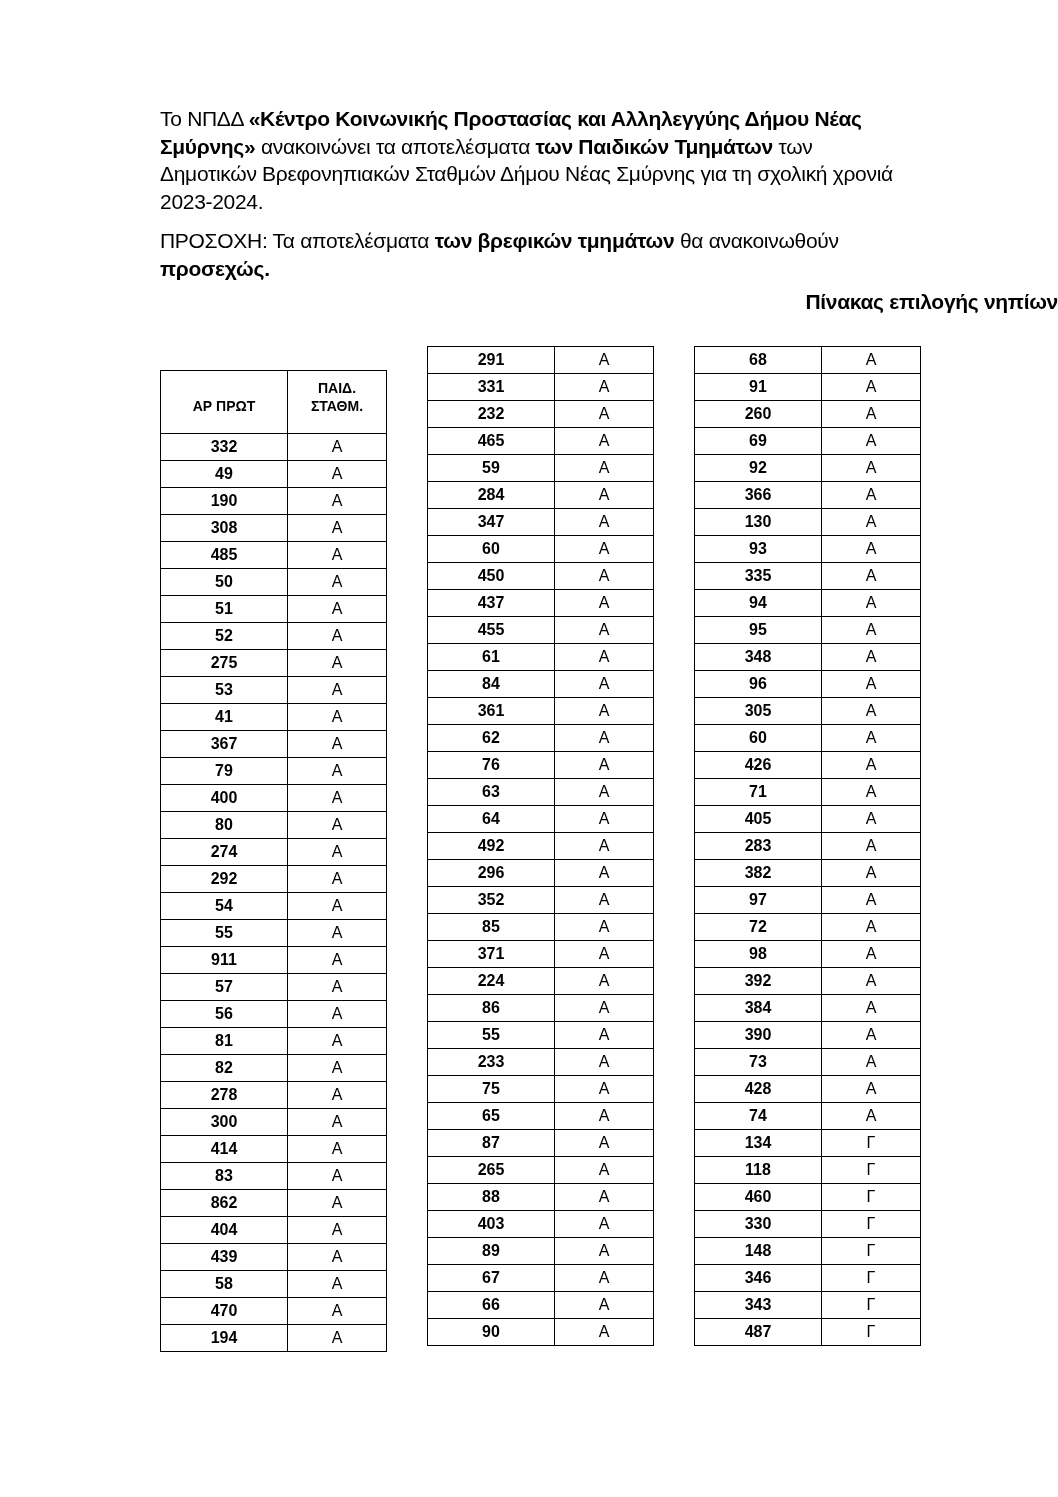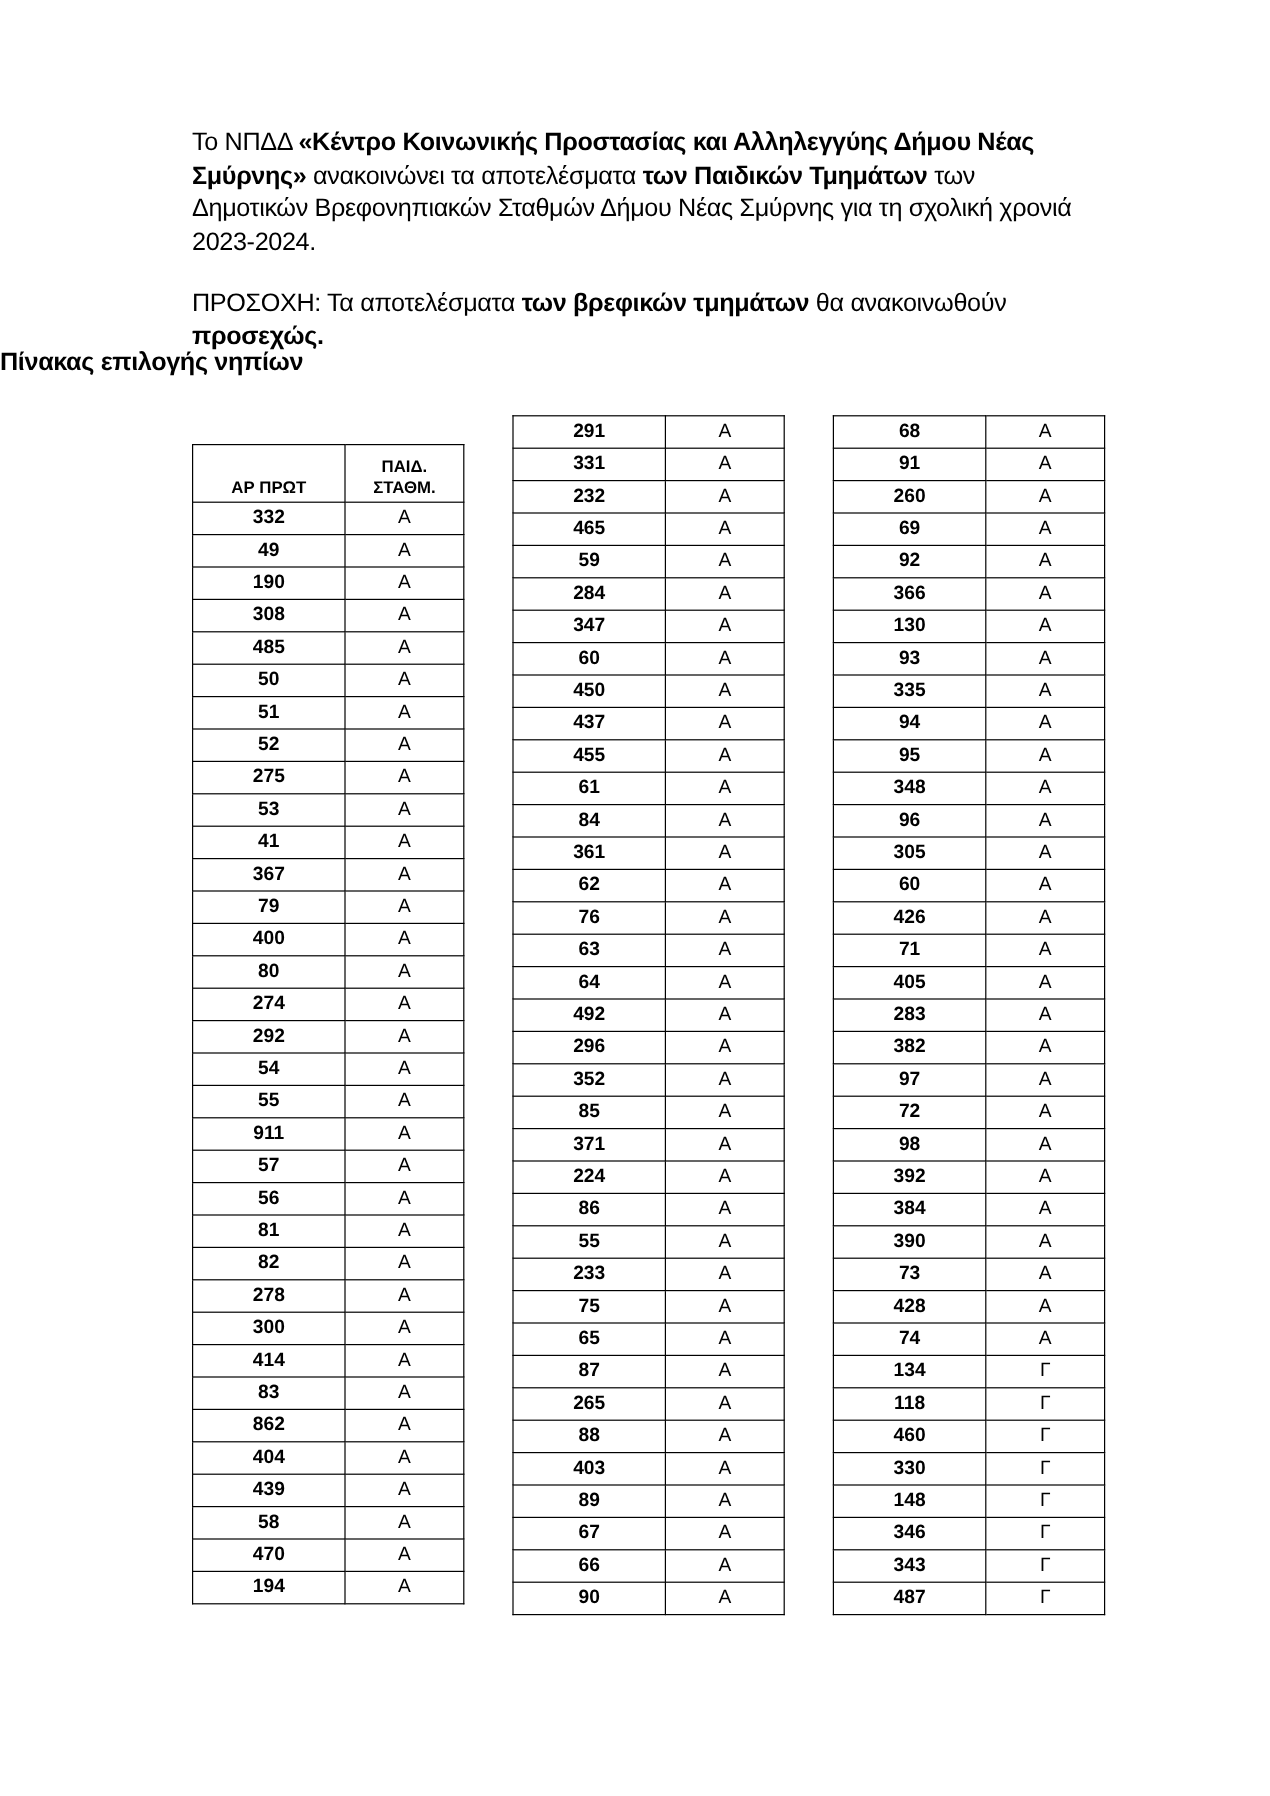--- a/index.html
+++ b/index.html
@@ -2,29 +2,29 @@
 <html><head>
 <meta charset="utf-8">
 <style>
   html, body { margin: 0; padding: 0; background: #ffffff; }
   body { width: 1058px; height: 1497px; position: relative; overflow: hidden;
          font-family: "Liberation Sans", "DejaVu Sans", sans-serif; color: #000; }
   .intro { position: absolute; left: 160px; top: 105px; width: 740px;
            font-size: 21px; line-height: 27.5px; letter-spacing: -0.3px; }
   .intro p { margin: 0; text-align: justify; }
   .intro .line1 { text-align: left; }
-  .intro .notice { margin-top: 24px; text-align: left; }
+  .intro .notice { margin-top: 12px; text-align: left; }
   b { font-weight: bold; }
-  .title { position: absolute; left: 0; width: 1058px; top: 290px; text-align: left;
+  .title { position: absolute; left: 0; width: 1058px; top: 290px; text-align: right;
            font-size: 21px; font-weight: bold; letter-spacing: -0.3px; }
   table { position: absolute; border-collapse: collapse; table-layout: fixed;
           font-size: 16px; font-weight: bold; }
   td, th { border: 1.5px solid #000; text-align: center; padding: 0; height: 26px;
            line-height: 26px; }
-  th { font-size: 14px; line-height: 18px; vertical-align: bottom; padding-bottom: 3px; height: 44px; }
+  th { font-size: 14px; line-height: 18px; vertical-align: bottom; padding-bottom: 18px; height: 44px; }
   td.code { font-weight: normal; }
   #table-1 { left: 160px; top: 370px; width: 226px; }
   #table-2 { left: 427px; top: 346px; width: 226px; }
   #table-3 { left: 694px; top: 346px; width: 226px; }
   col.c1 { width: 127px; } col.c2 { width: 99px; }
 </style>
 </head>
 <body>
 
 <div class="intro">

